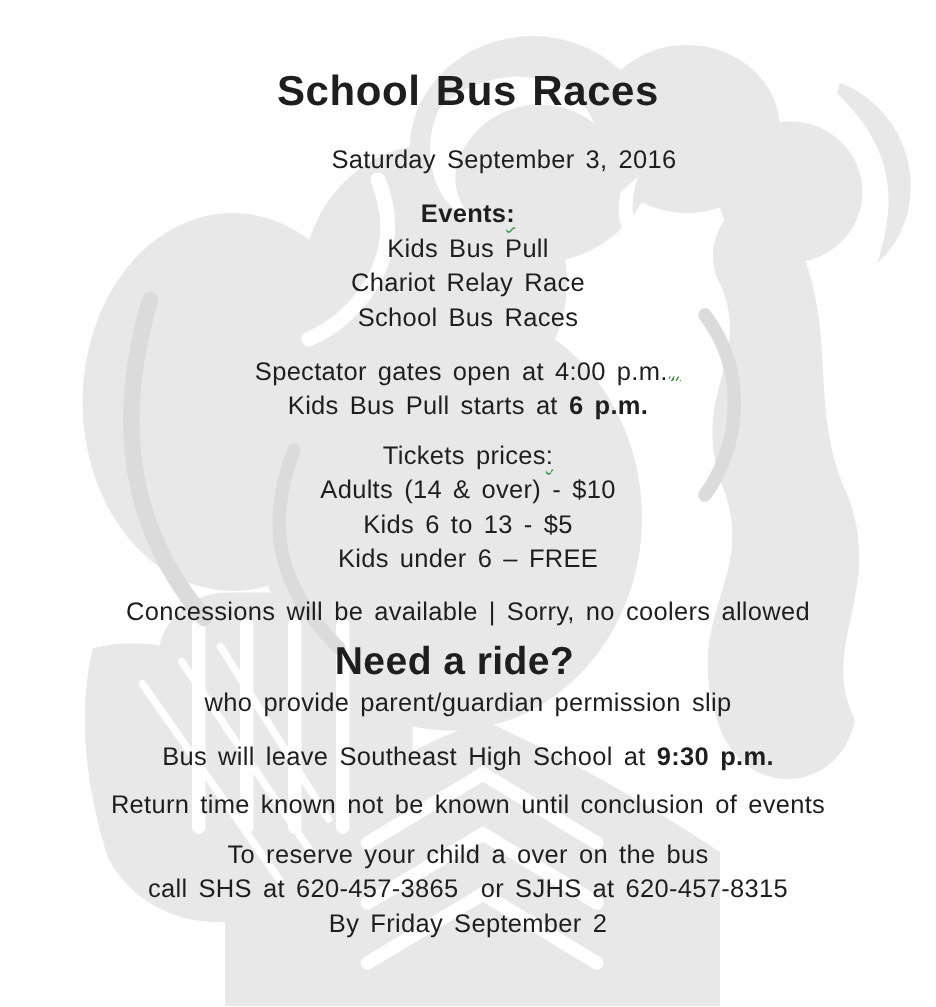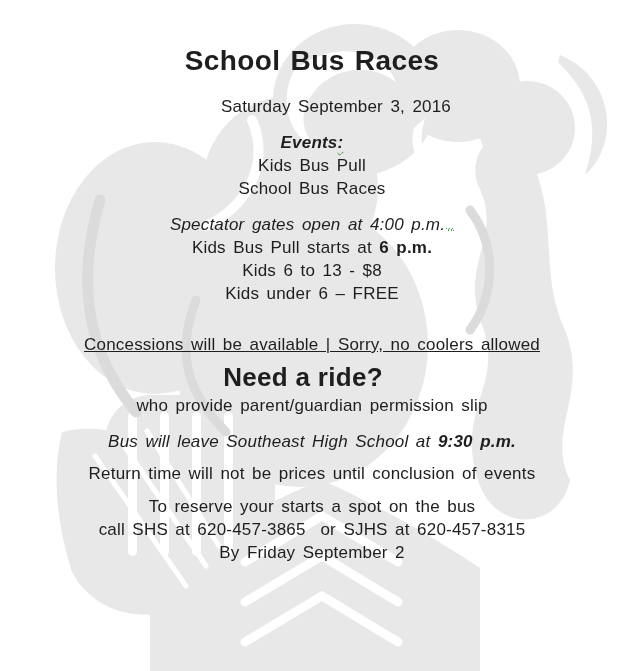--- a/index.html
+++ b/index.html
@@ -40,22 +40,22 @@
     word-spacing: 2px;
   }
   .ride-title {
     margin: 4px 18px 0 0;
     font-size: 26px;
     line-height: 34px;
     font-weight: bold;
     letter-spacing: 0.3px;
   }
   .gap-17 { margin-top: 17px; padding-left: 48px; }
-  .gap-13 { margin-top: 13px; font-style: italic; }
-  .gap-12 { margin-top: 28px; text-decoration: underline; }
+  .gap-13 { margin-top: 13px; }
+  .gap-12 { margin-top: 12px; }
   .gap-10 { margin-top: 10px; }
   .gap-9  { margin-top: 9px; }
   .gap-14 { margin-top: 14px; }
   
   .wavy-colon {
     text-decoration-line: underline;
     text-decoration-style: wavy;
     text-decoration-color: #3da144;
     text-decoration-thickness: 1px;
     text-underline-offset: 3px;
@@ -123,45 +123,48 @@
 
   <div class="content">
 
     <h1 class="page-title">School Bus Races</h1>
 
     <p class="line gap-17">Saturday September 3, 2016</p>
 
     <div>
       <p class="line bold gap-13"><span>Events</span><span class="wavy-colon">:</span></p>
       <p class="line">Kids Bus Pull</p>
+      <p class="line">Chariot Relay Race</p>
       <p class="line">School Bus Races</p>
     </div>
 
     <div>
       <p class="line gap-13"><span>Spectator gates open at 4:00 p.m.</span><span class="grammar-mark"></span></p>
       <p class="line"><span>Kids Bus Pull starts at </span><span class="bold">6 p.m.</span></p>
     </div>
 
     <div>
-      <p class="line">Kids 6 to 13 - $8</p>
+      <p class="line gap-10"><span>Tickets prices</span><span class="wavy-colon">:</span></p>
+      <p class="line">Adults (14 &amp; over) - $10</p>
+      <p class="line">Kids 6 to 13 - $5</p>
       <p class="line">Kids under 6 – FREE</p>
     </div>
 
     <p class="line gap-12">Concessions will be available | Sorry, no coolers allowed</p>
 
     <h2 class="ride-title">Need a ride?</h2>
 
     <div>
       <p class="line">who provide parent/guardian permission slip</p>
     </div>
 
     <p class="line gap-13"><span>Bus will leave Southeast High School at </span><span class="bold">9:30 p.m.</span></p>
 
-    <p class="line gap-9">Return time will not be prices until conclusion of events</p>
+    <p class="line gap-9">Return time known not be known until conclusion of events</p>
 
     <div>
-      <p class="line gap-10">To reserve your starts a spot on the bus</p>
+      <p class="line gap-10">To reserve your child a over on the bus</p>
       <p class="line">call SHS at 620-457-3865  or SJHS at 620-457-8315</p>
       <p class="line">By Friday September 2</p>
     </div>
 
   </div>
 </div>
 
 </body></html>

